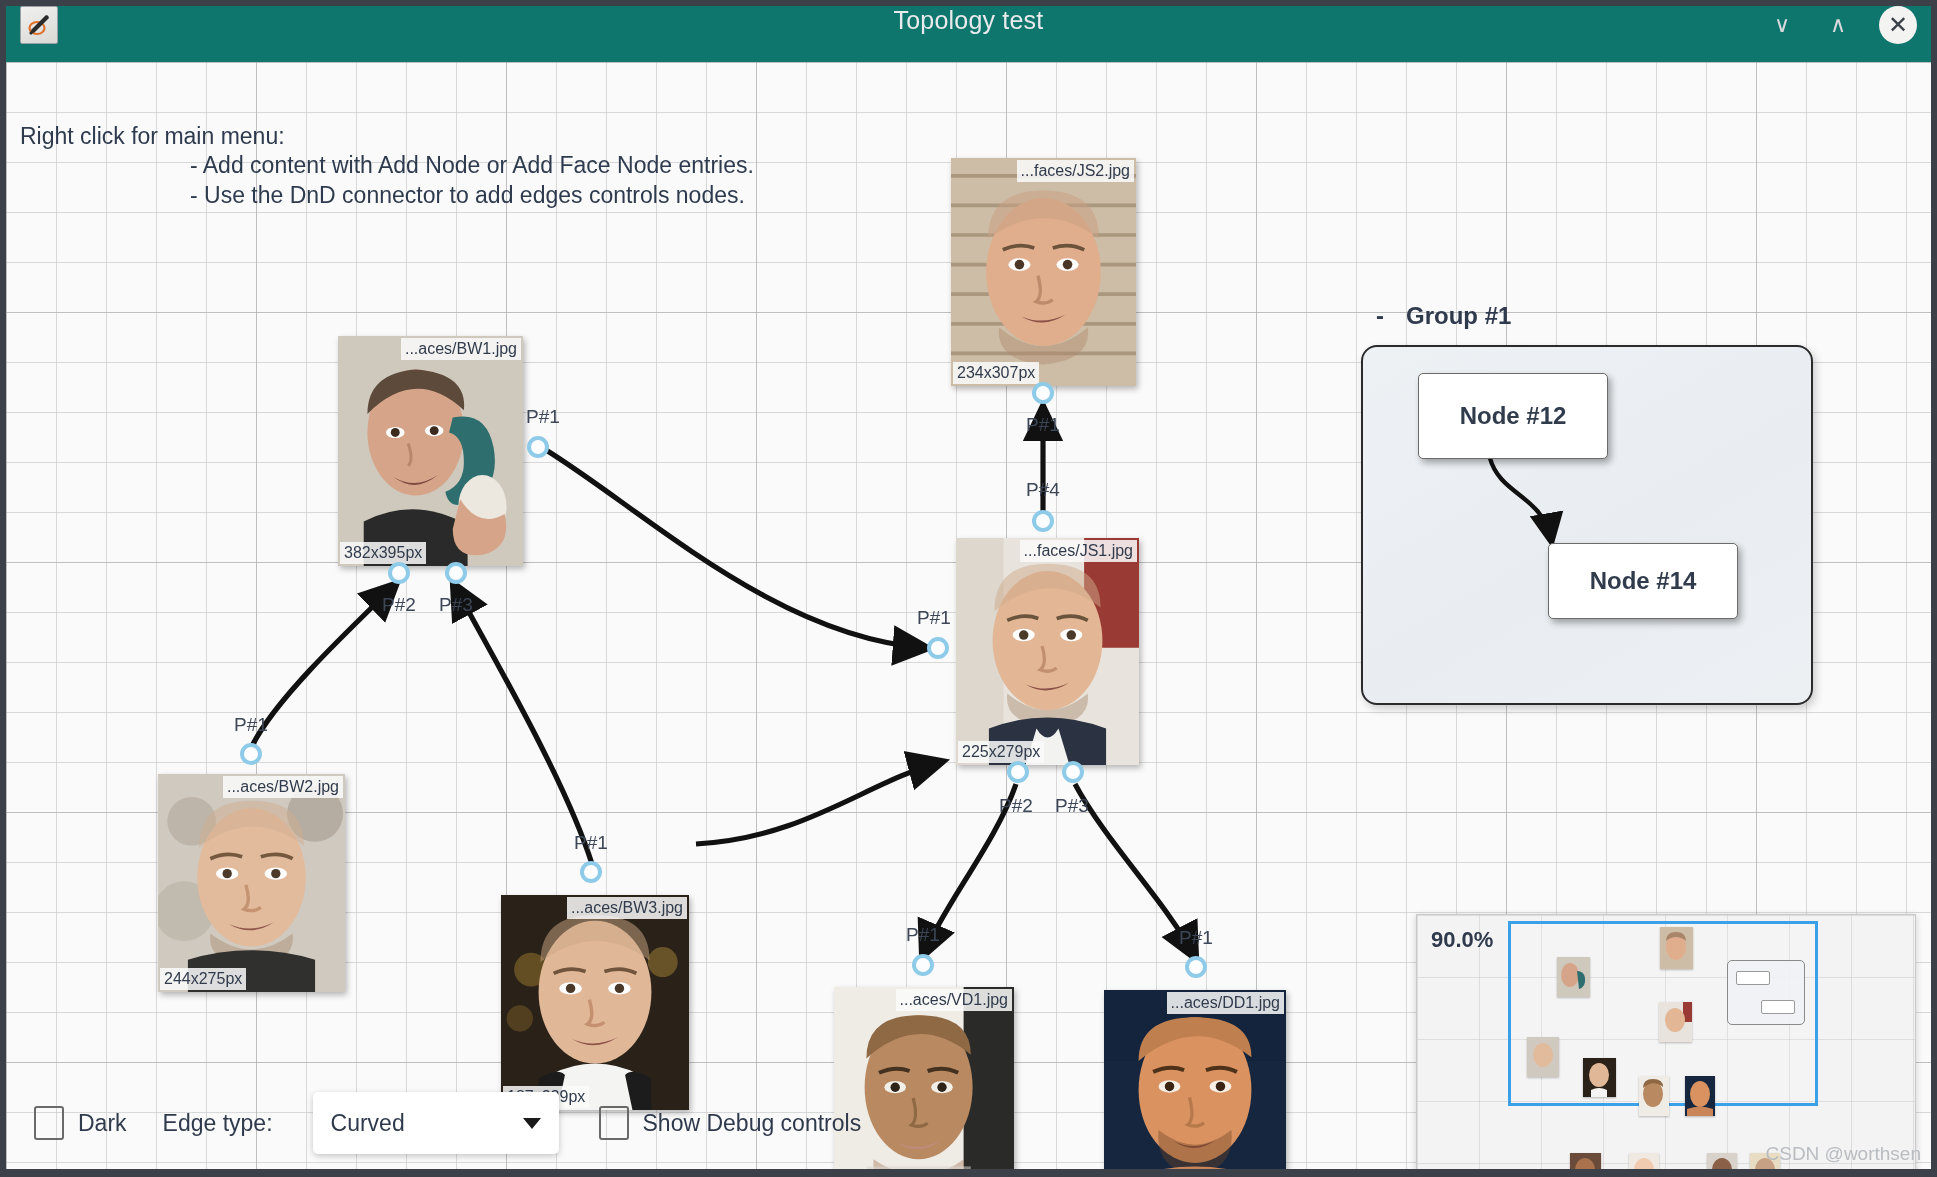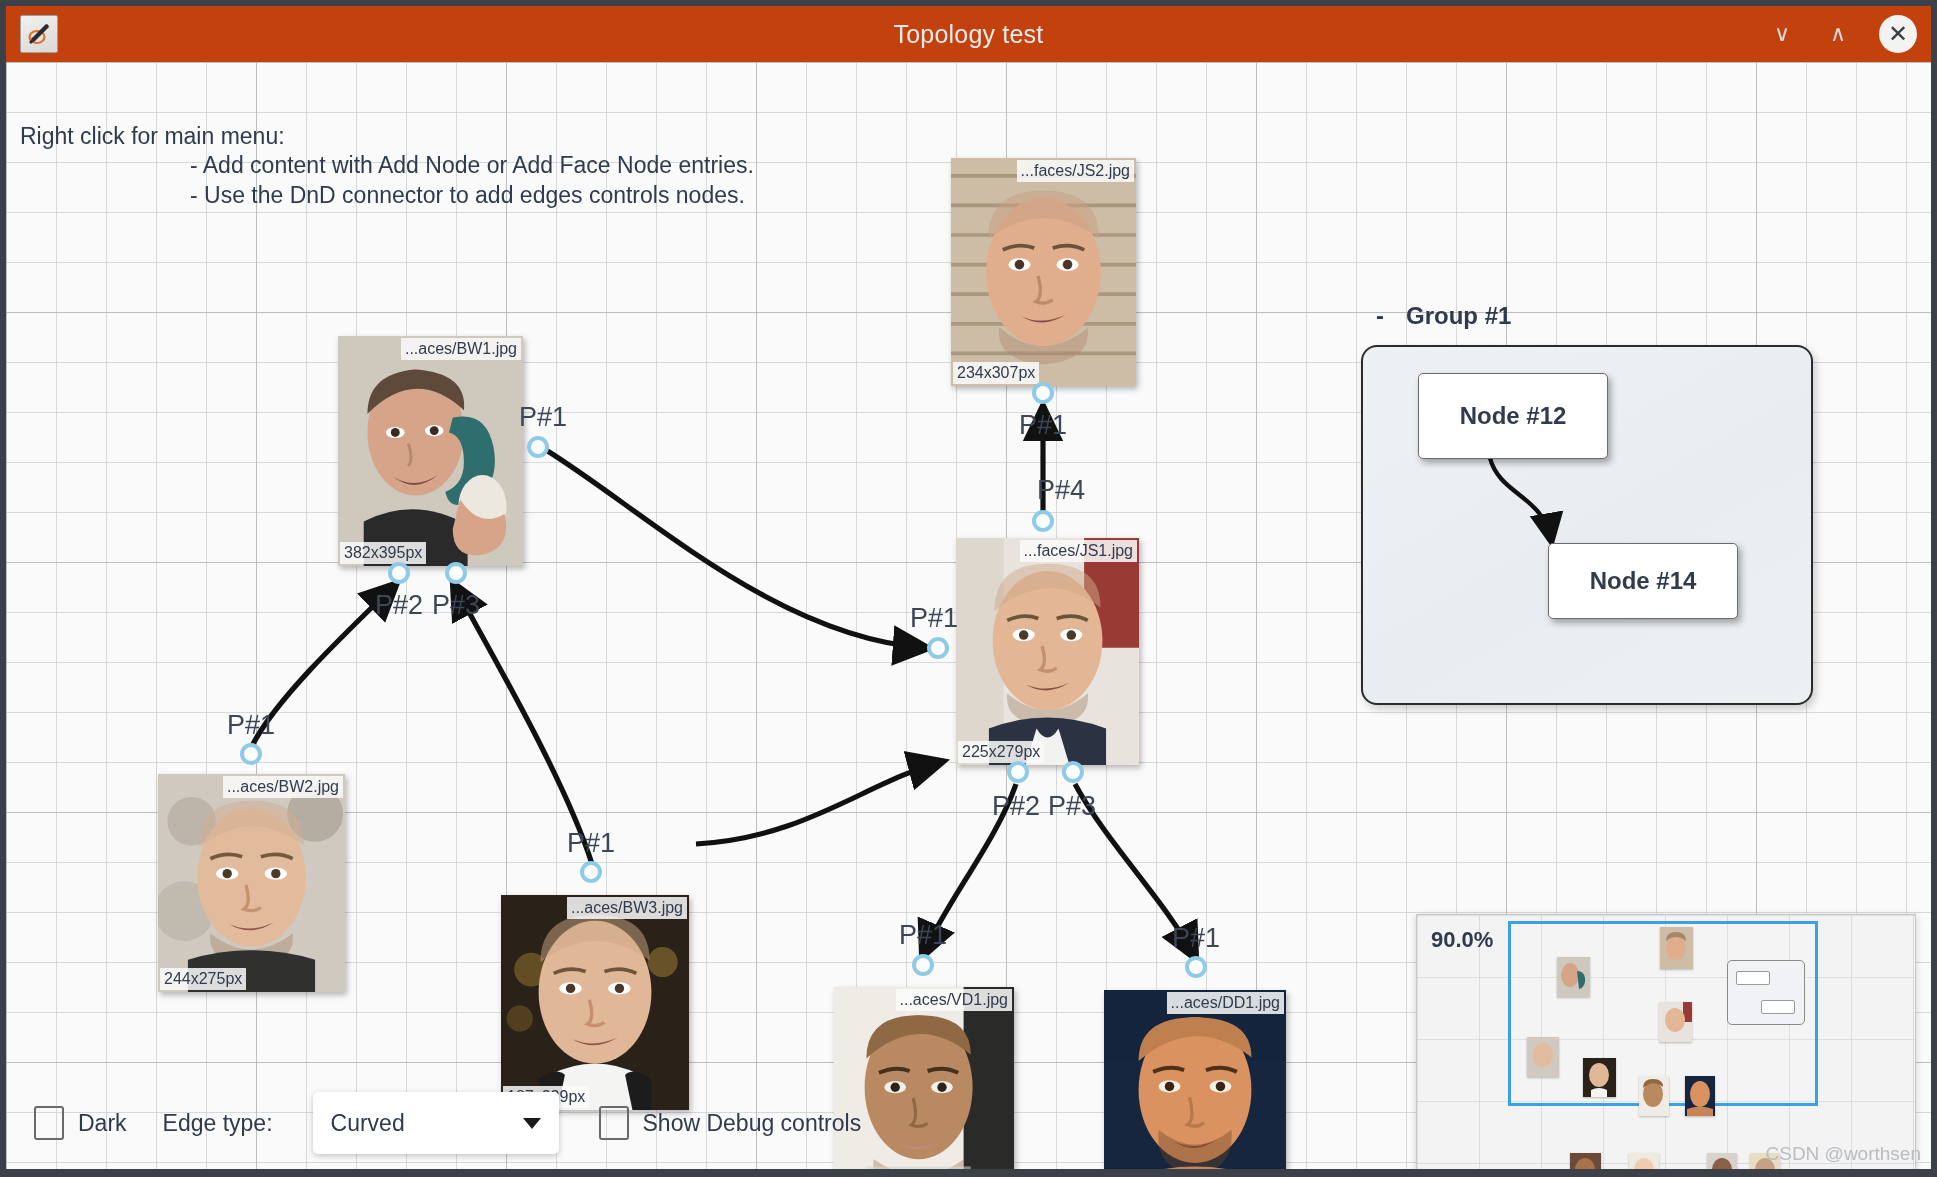--- a/index.html
+++ b/index.html
@@ -13,23 +13,23 @@
     position: relative;
     width: 1937px; height: 1177px;
     background: #3b4049;
     padding: 6px 6px 8px 6px;
   }
 
   
   .titlebar {
     position: relative;
     height: 56px;
-    background: #c2410c;
+    background: #0f766e;
     display: flex;
-    align-items: center;
+    align-items: flex-start;
     padding: 0 14px;
   }
   .app-icon {
     width: 38px; height: 38px;
     background: linear-gradient(160deg,#f0f0ee,#d9d9d6);
     border: 1px solid #9aa0a6;
     border-radius: 2px;
     display: flex; align-items: center; justify-content: center;
     position: relative;
     flex: 0 0 auto;
@@ -109,21 +109,21 @@
   .port {
     position: absolute;
     width: 22px; height: 22px;
     border: 4px solid #8ecbe8;
     border-radius: 50%;
     background: #fcfdff;
     transform: translate(-50%,-50%);
   }
   .plabel {
     position: absolute;
-    font-size: 27px;
+    font-size: 19px;
     color: #3c4657;
     transform: translate(-50%,-50%);
     white-space: nowrap;
   }
 
   
   .group-hdr {
     position: absolute;
     font-size: 24px; font-weight: bold;
     color: #2f3a4d;
@@ -353,21 +353,21 @@
           <path d="M18 104 q32 -12 64 0 l0 20 l-64 0z" fill="#2b3343"></path>
           <path d="M44 104 q6 10 12 0 l6 20 l-24 0z" fill="#f2f2f0"></path>
         </svg>
       </div>
       <div class="cap cap-top">...faces/JS1.jpg</div>
       <div class="cap cap-bot">225x279px</div>
     </div>
     <div class="port" style="left:932px;top:586px;"></div>
     <div class="plabel" style="left:928px;top:556px;">P#1</div>
     <div class="port" style="left:1037px;top:459px;"></div>
-    <div class="plabel" style="left:1037px;top:428px;margin-left:18px;">P#4</div>
+    <div class="plabel" style="left:1037px;top:428px;">P#4</div>
     <div class="port" style="left:1012px;top:710px;"></div>
     <div class="plabel" style="left:1010px;top:744px;">P#2</div>
     <div class="port" style="left:1067px;top:710px;"></div>
     <div class="plabel" style="left:1066px;top:744px;">P#3</div>
 
     <div class="fnode" style="left:152px;top:712px;width:187px;height:218px;">
       <div class="pic">
         <svg viewBox="0 0 100 118" preserveAspectRatio="xMidYMid slice">
           <rect width="100" height="118" fill="#cfc9bf"></rect>
           <circle cx="18" cy="26" r="13" fill="#b5ada1" opacity=".7"></circle>

